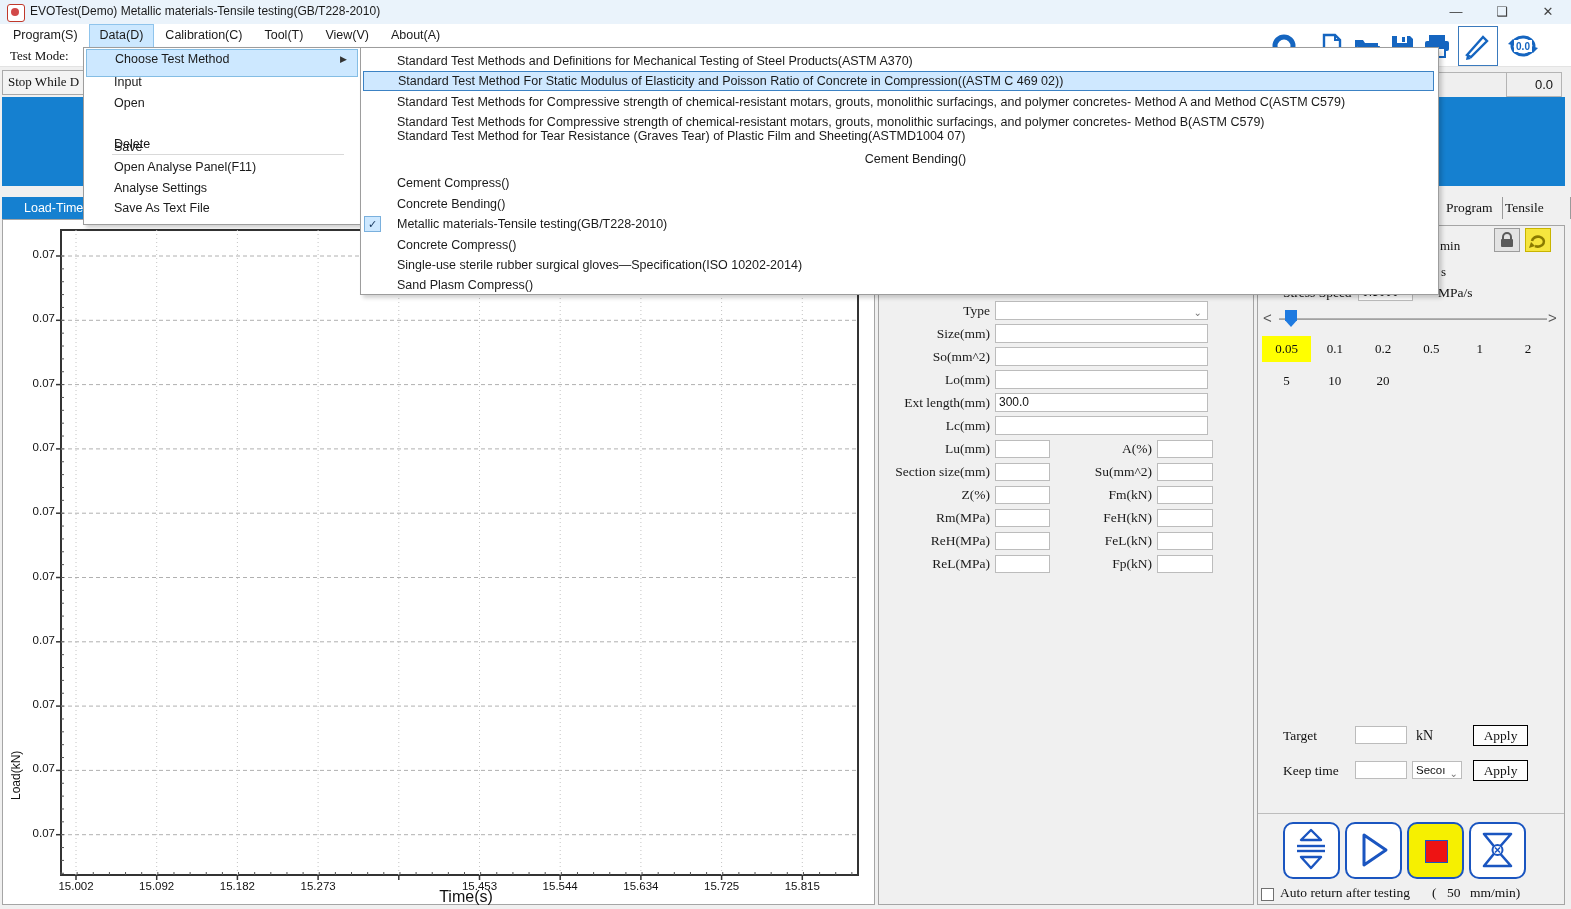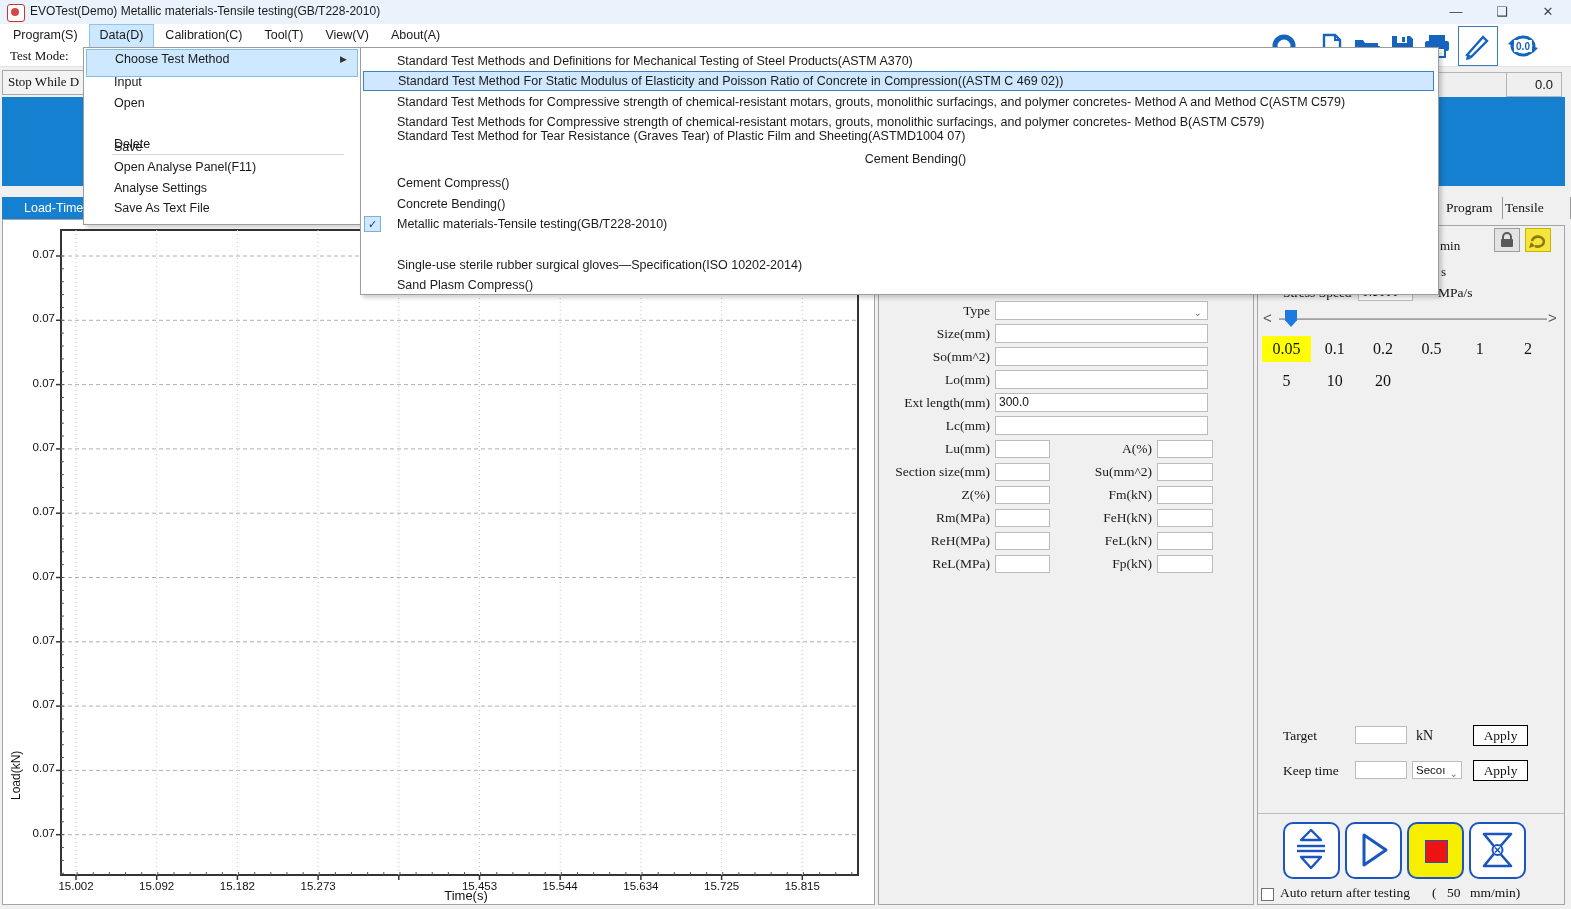--- a/index.html
+++ b/index.html
@@ -35,35 +35,35 @@
   
   .panel{border:1px solid #a5a5a5;box-sizing:border-box;}
   #chart-panel{left:2px;top:219px;width:873px;height:686px;background:#fff;}
   #middle-panel{left:878px;top:225px;width:376px;height:680px;background:#f0f0f0;}
   #middle-divider{left:878px;top:292px;width:376px;height:2px;background:#8a8a8a;}
   #right-panel{left:1257px;top:225px;width:308px;height:680px;background:#f0f0f0;}
   
   .ytick{font-size:11.5px;color:#111;width:46px;text-align:right;}
   .xtick{font-size:11.5px;color:#111;width:70px;text-align:center;}
   #ylabel{font-size:12px;color:#111;transform:rotate(-90deg);transform-origin:left top;}
-  #xlabel{font-size:13px;color:#111;}
+  #xlabel{font-size:16px;color:#111;}
   
   .flabel{font-family:"Liberation Serif",serif;font-size:13.5px;color:#1a1a1a;text-align:right;white-space:nowrap;}
   .finput{background:#fff;border:1px solid #bcbcbc;font-size:12px;line-height:17px;padding:0 3px;
      font-family:"Liberation Sans",sans-serif;box-sizing:border-box;overflow:hidden;}
   .fsel-arrow{color:#777;font-size:10px;}
   
   .serif{font-family:"Liberation Serif",serif;}
   .sqbtn{width:26px;height:24px;border:1px solid #9c9c9c;box-sizing:border-box;text-align:center;}
   #lock-btn{background:#e3e3e3;}
   #loop-btn{background:#f6e53e;border-color:#c8b400;}
   .slider-arrow{font-size:15px;color:#555;line-height:16px;}
   #slider-track{background:linear-gradient(#bbb,#999);height:2px;}
   #slider-thumb{width:12px;height:17px;background:#1e7ae0;clip-path:polygon(0 0,100% 0,100% 60%,50% 100%,0 60%);}
-  .speed-cell{font-family:"Liberation Serif",serif;font-size:16px;text-align:center;line-height:26px;height:26px;}
+  .speed-cell{font-family:"Liberation Serif",serif;font-size:13px;text-align:center;line-height:26px;height:26px;}
   .speed-cell.sel{background:#ffff00;}
   .apply-btn{width:55px;height:21px;background:#fdfdfd;border:1px solid #000000;text-align:center;
      font-family:"Liberation Serif",serif;font-size:13.5px;line-height:19px;box-sizing:border-box;}
   .jogbtn{width:57px;height:57px;border:2px solid #1a55c0;border-radius:10px;background:#fff;box-sizing:border-box;}
   .jogbtn.stop{background:#f6f000;}
   #red-square{left:16px;top:16px;width:21px;height:21px;background:#ee1313;border:1px solid #1a55c0;}
   .chk{width:11px;height:11px;background:#fff;border:1px solid #707070;}
   .footer-text{font-family:"Liberation Serif",serif;font-size:13.5px;color:#111;}
   
   .popup{background:#fff;border:1px solid #9d9d9d;box-shadow:3px 3px 4px rgba(0,0,0,.18);z-index:50;}
@@ -482,17 +482,18 @@
       <div class="smi" style="top: 3px;">Standard Test Methods and Definitions for Mechanical Testing of Steel Products(ASTM A370)</div>
       <div class="smi sel" style="top: 23.4px;">Standard Test Method For Static Modulus of Elasticity and Poisson Ratio of Concrete in Compression((ASTM C 469 02))</div>
       <div class="smi" style="top: 43.8px;">Standard Test Methods for Compressive strength of chemical-resistant motars, grouts, monolithic surfacings, and polymer concretes- Method A and Method C(ASTM C579)</div>
       <div class="smi" style="top: 64.2px;">Standard Test Methods for Compressive strength of chemical-resistant motars, grouts, monolithic surfacings, and polymer concretes- Method B(ASTM C579)</div>
       <div class="smi" style="top: 78px;">Standard Test Method for Tear Resistance (Graves Tear) of Plastic Film and Sheeting(ASTMD1004 07)</div>
       <div class="smi" style="top: 101px; text-align: center;">Cement Bending()</div>
       <div class="smi" style="top: 125.4px;">Cement Compress()</div>
       <div class="smi" style="top: 145.8px;">Concrete Bending()</div>
       <div class="smi" style="top: 166.2px;">Metallic materials-Tensile testing(GB/T228-2010)</div>
       <span class="smi-check" style="top: 168.2px;">✓</span>
+      <div class="smi" style="top: 186.6px;">Concrete Compress()</div>
       <div class="smi" style="top: 207px;">Single-use sterile rubber surgical gloves—Specification(ISO 10202-2014)</div>
       <div class="smi" style="top: 227.4px;">Sand Plasm Compress()</div>
     </div>
 
 </div>
 
 </body></html>

